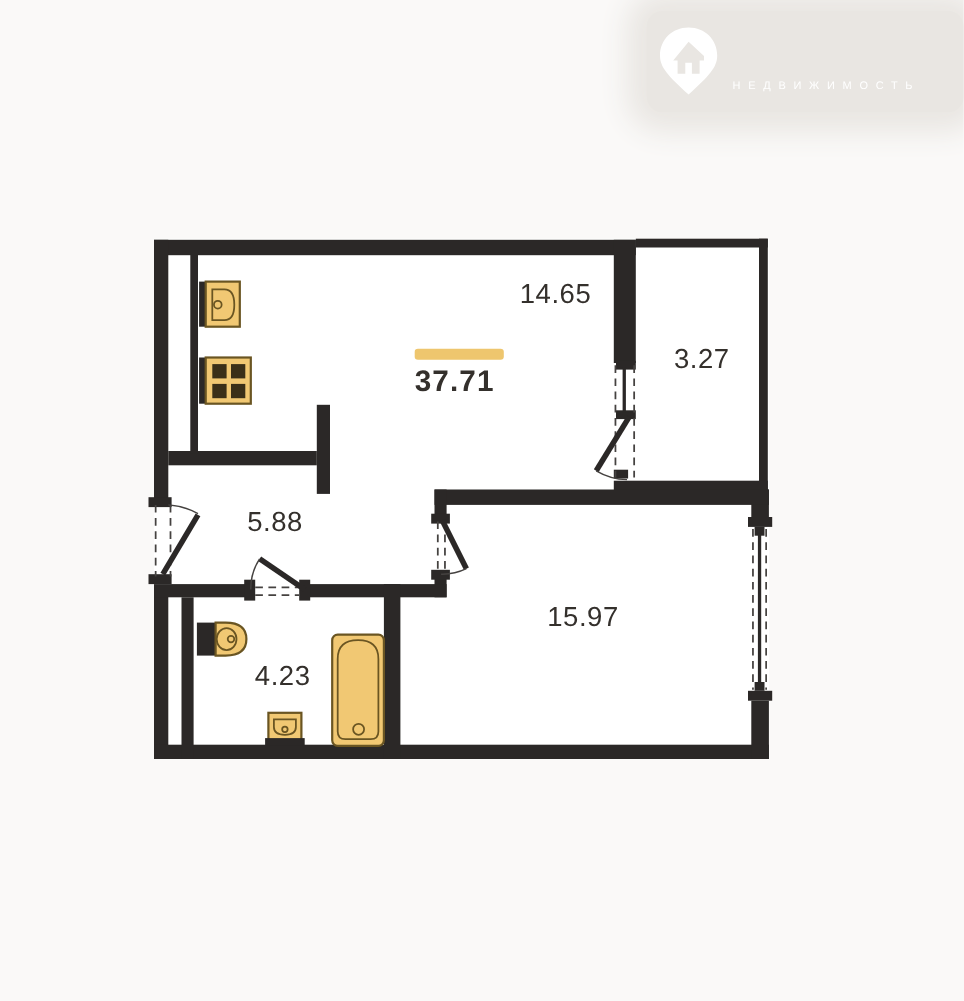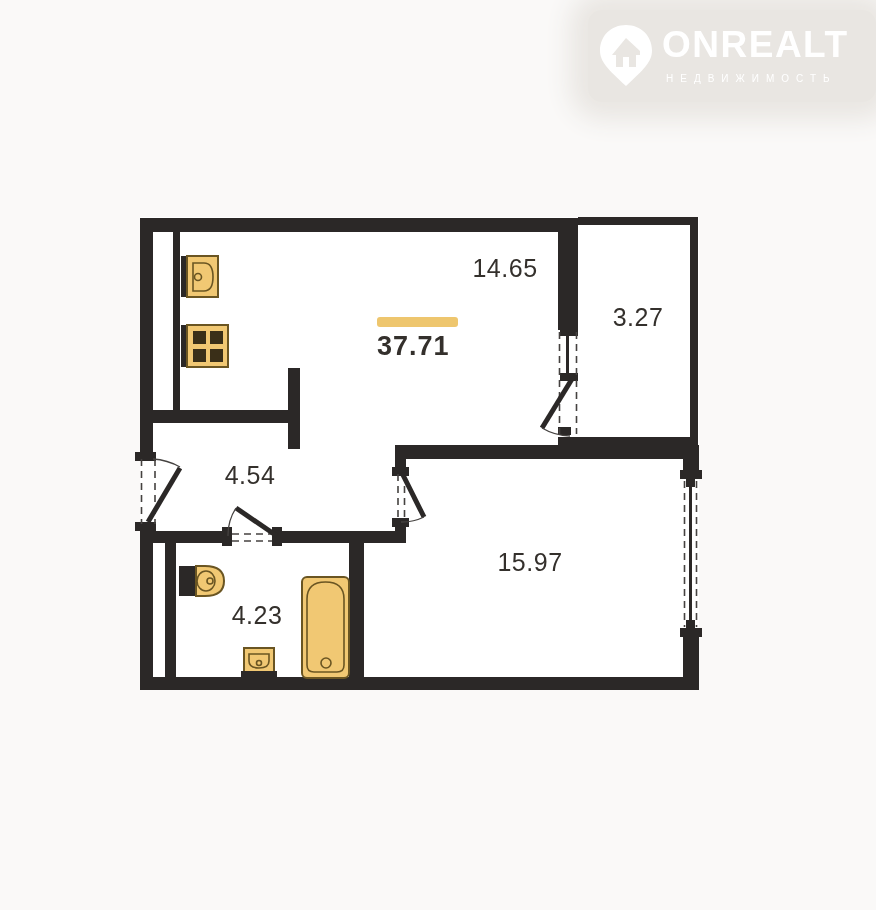--- a/index.html
+++ b/index.html
@@ -160,30 +160,29 @@
     </g>
 
     <g>
       <rect class="fixture" x="302" y="577" width="47" height="101" rx="5"></rect>
       <path class="fixline" d="M 307,599 Q 307,582 325.5,582 Q 344,582 344,599 L 344,665 Q 344,672 337,672 L 314,672 Q 307,672 307,665 Z"></path>
       <circle class="fixline" cx="326" cy="663" r="5"></circle>
     </g>
   </svg>
 
   <div class="room-label" style="left:505px; top:268px;">14.65</div>
-  <div class="room-label" style="left:638px; top:317px;">3.27</div>
-  <div class="room-label" style="left:250px; top:475px;">4.54</div>
+  <div class="room-label" style="left:638px; top:327px;">3.27</div>
+  <div class="room-label" style="left:250px; top:475px;">5.88</div>
   <div class="room-label" style="left:257px; top:615px;">4.23</div>
   <div class="room-label" style="left:530px; top:562px;">15.97</div>
 
   <div class="total-bar"></div>
   <div class="total-area">37.71</div>
 
   <div class="logo">
     <svg class="logo-pin" width="56" height="64" viewBox="0 0 56 64">
       <path fill="#ffffff" fill-rule="evenodd" d="M28,1 C13,1 2,12 2,26.5 C2,37.5 9.5,45 28,62 C46.5,45 54,37.5 54,26.5 C54,12 43,1 28,1 Z
            M28,14 L42,27 L42,31 L38,31 L38,43 L31,43 L31,33 L25,33 L25,43 L18,43 L18,31 L14,31 Z"></path>
     </svg>
-    <div class="logo-brand">ONREALT</div>
     <div class="logo-tagline">НЕДВИЖИМОСТЬ</div>
   </div>
 
 </div>
 
 </body></html>

